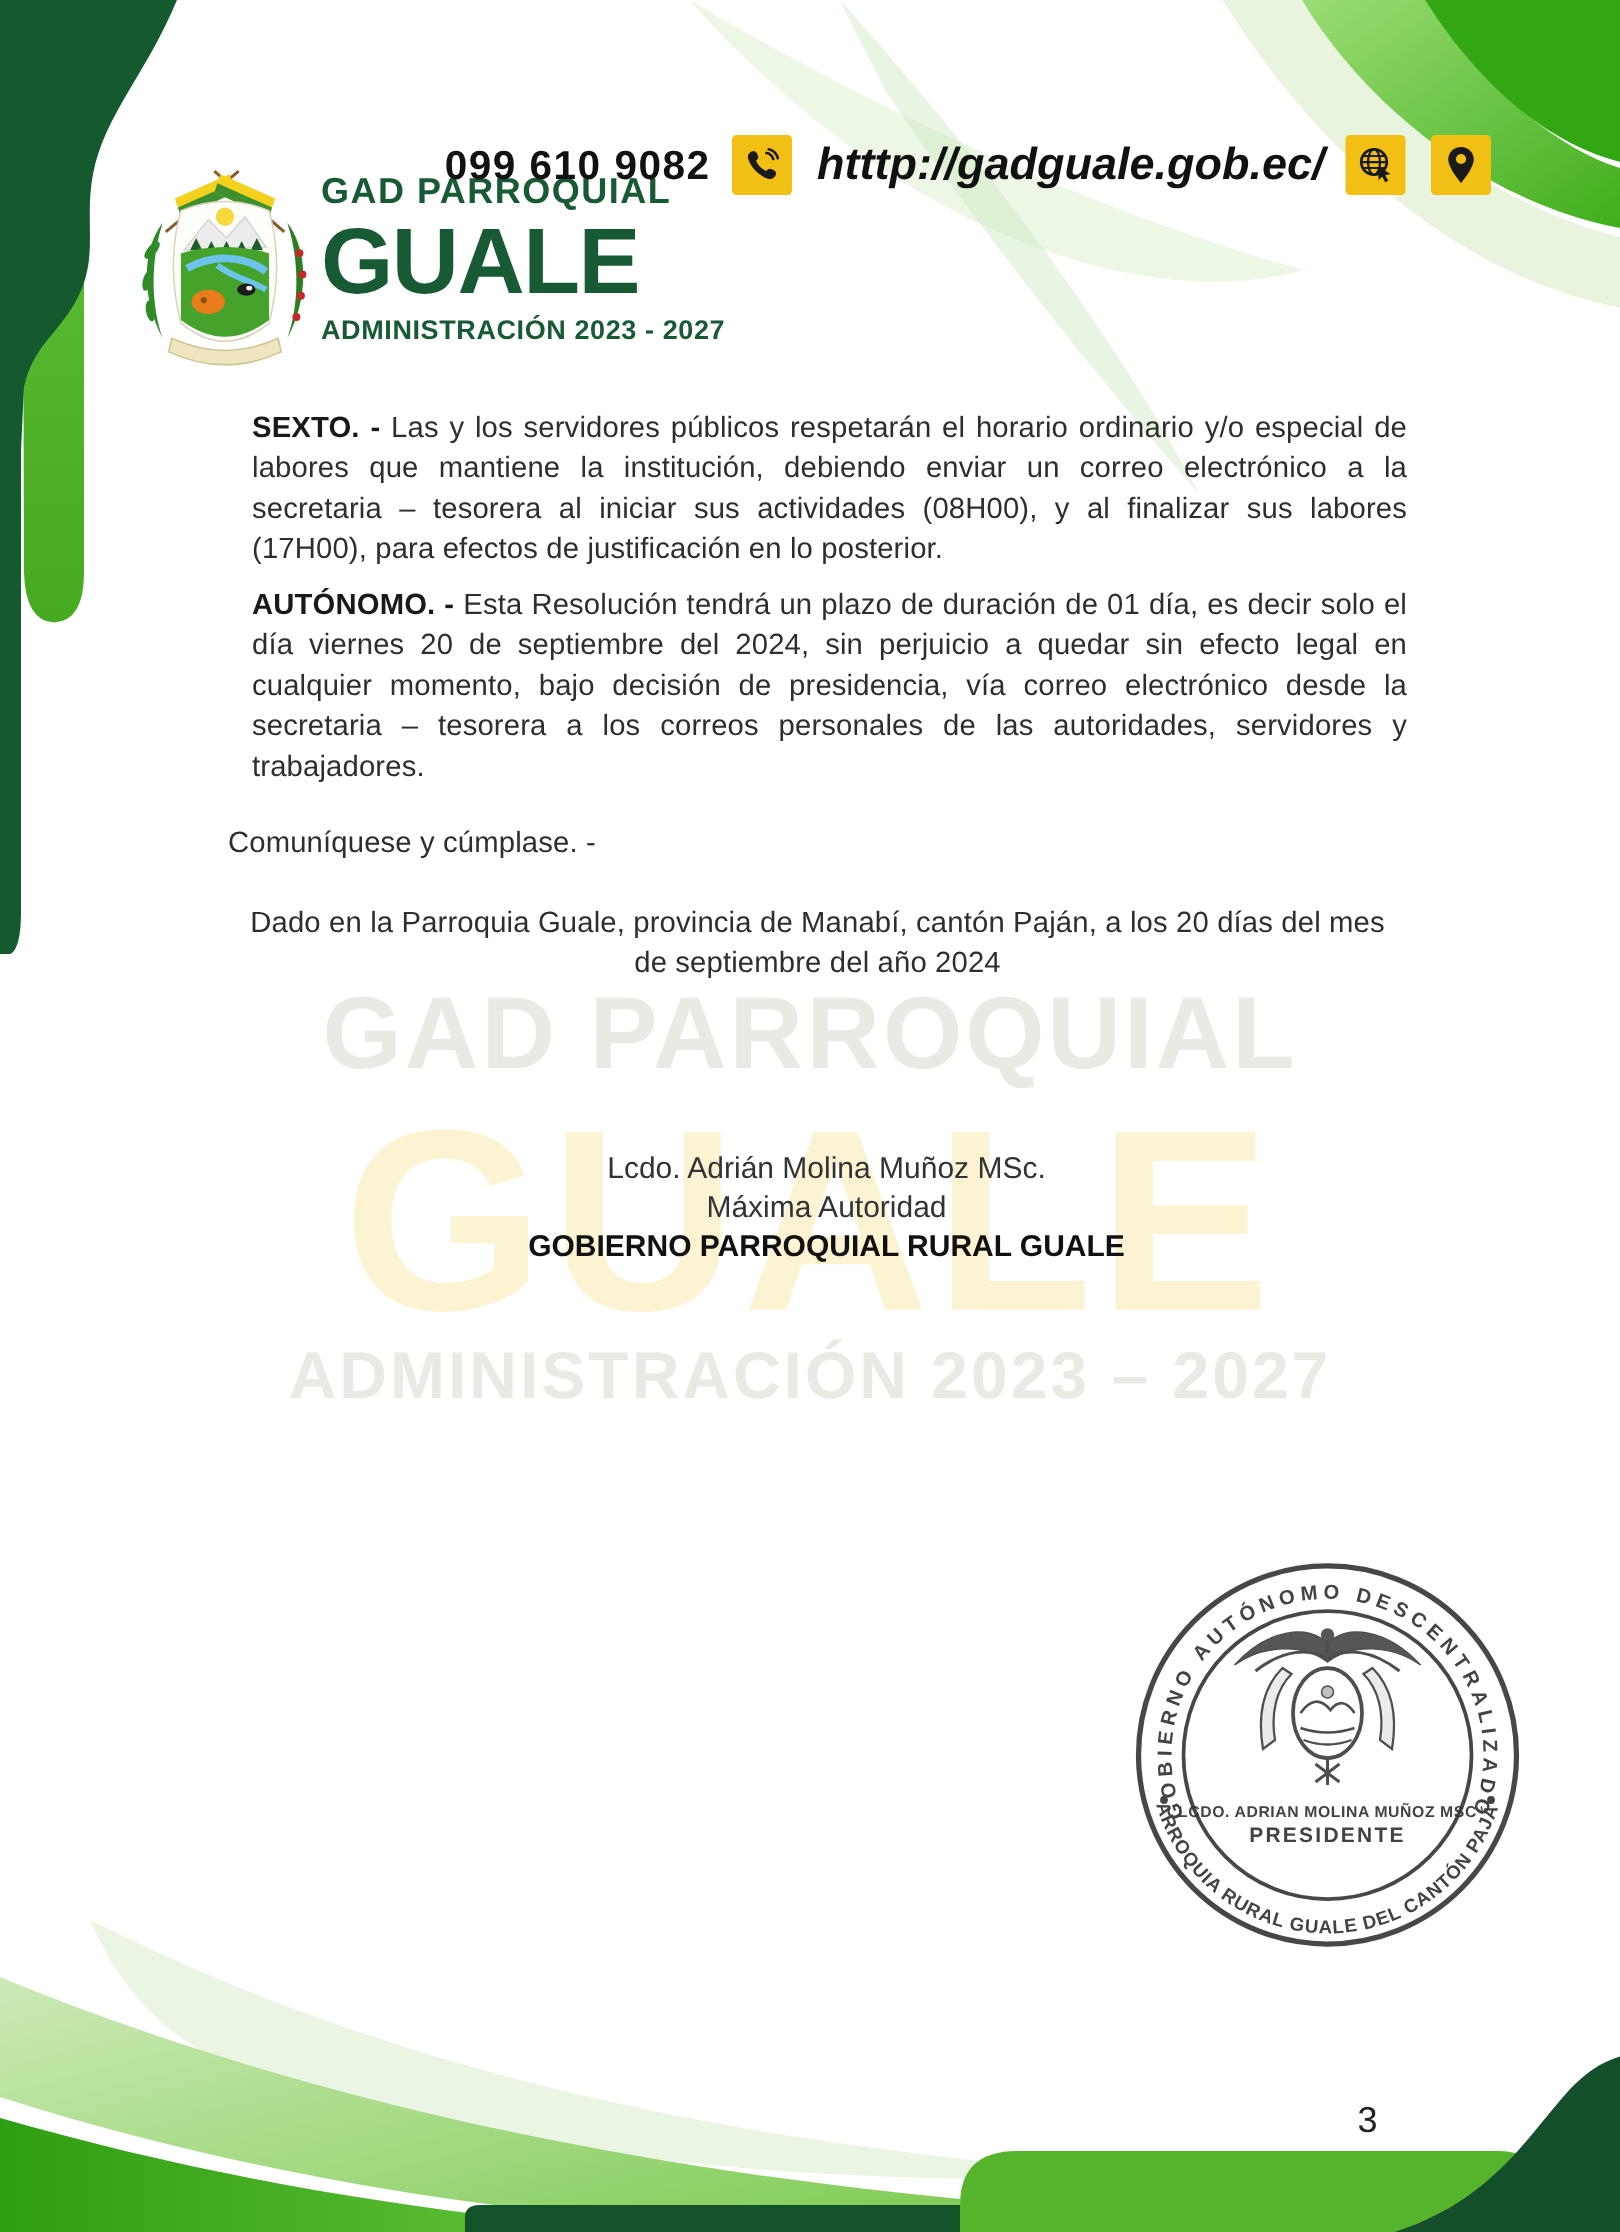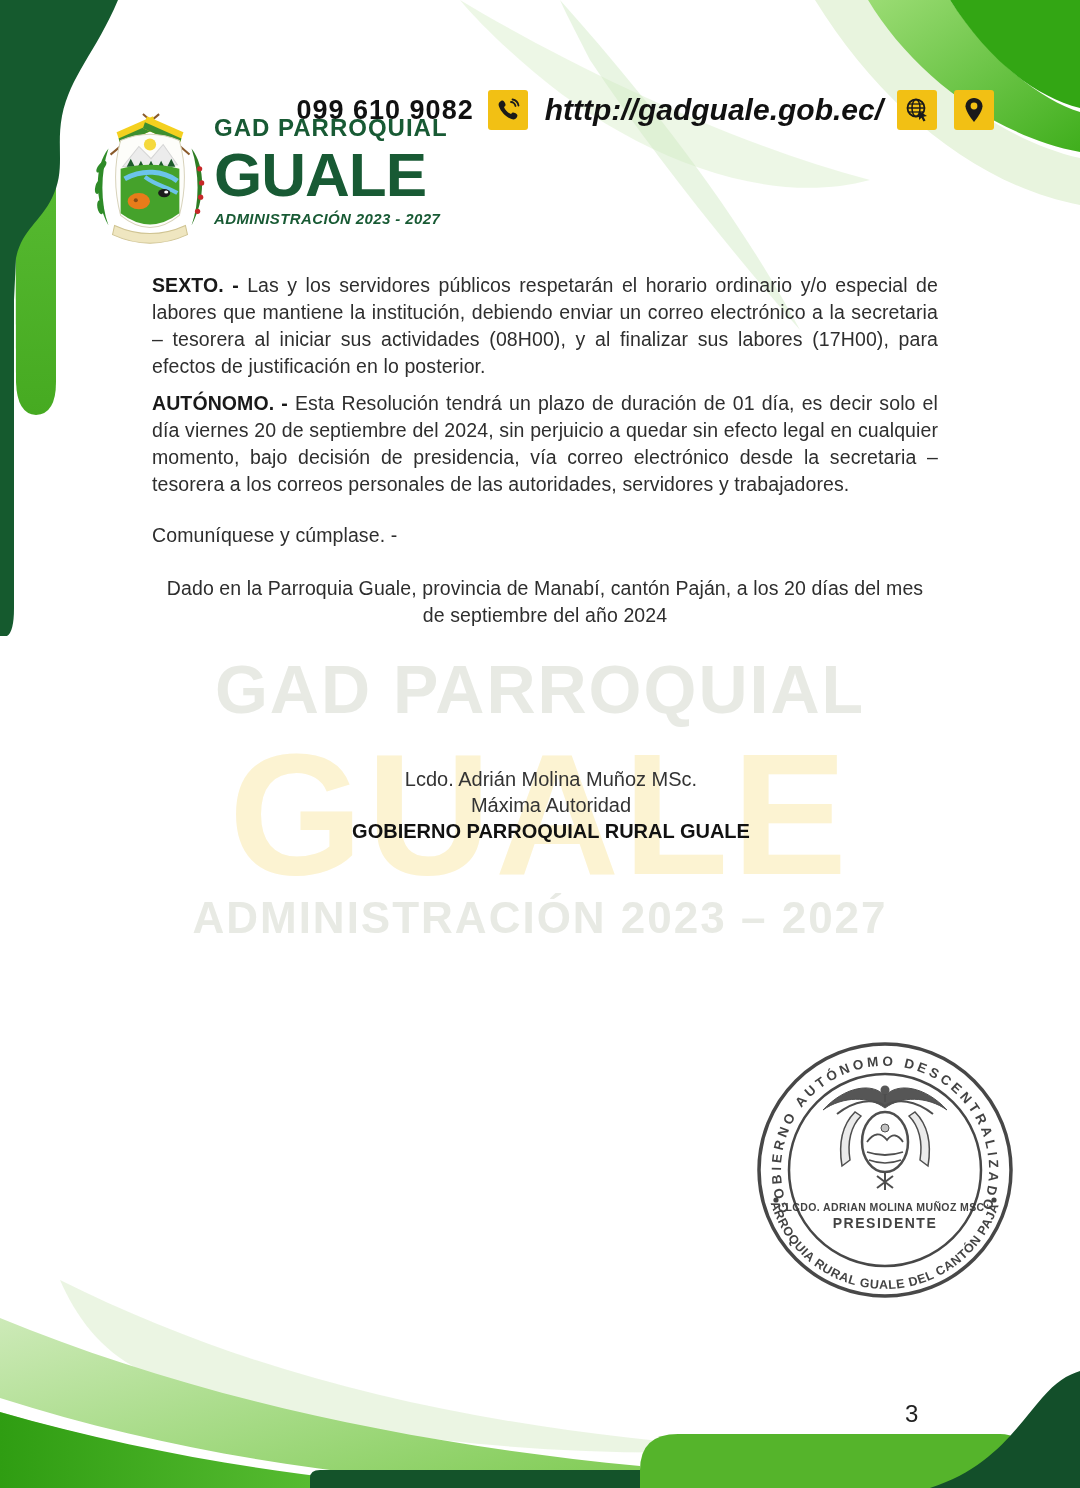--- a/index.html
+++ b/index.html
@@ -7,36 +7,36 @@
     position:relative; width:1080px; height:1488px; margin:0 auto;
     background:#ffffff; overflow:hidden;
     font-family:"Liberation Sans", sans-serif; color:#2e2e2e;
   }
   .decor { position:absolute; pointer-events:none; }
 
   
   .logo-text { position:absolute; left:214px; top:116px; color:#185a34; line-height:1; }
   .logo-line1 { font-size:24px; font-weight:bold; letter-spacing:1px; }
   .logo-line2 { font-size:62px; font-weight:bold; letter-spacing:-1px; margin-top:4px; }
-  .logo-line3 { font-size:15px; font-weight:bold; letter-spacing:0.4px; margin-top:5px;font-style:italic; }
+  .logo-line3 { font-size:18px; font-weight:bold; letter-spacing:0.4px; margin-top:5px; }
 
   .contact { position:absolute; right:86px; top:90px; display:flex; flex-direction:row; gap:17px; align-items:flex-end; }
   .contact-row { display:flex; align-items:center; gap:14px; }
   .contact-text { text-align:right; color:#111; }
   .phone-text { font-size:27px; font-weight:bold; letter-spacing:1px; }
   .web-text { font-size:30px; font-weight:bold; font-style:italic; }
   .addr-text { font-size:22px; font-weight:bold; font-style:italic; line-height:1.1; }
   .icon-box {
     width:40px; height:40px; background:#f2c014; border-radius:3px;
     display:flex; align-items:center; justify-content:center; flex:0 0 auto;
   }
 
   
   .doc-body { position:absolute; left:152px; top:272px; width:786px; font-size:19.5px; line-height:27px; letter-spacing:0.1px; }
-  .doc-par { text-align:justify; margin:0 0 10px 0; }
+  .doc-par { text-align:justify; margin:0 0 10px 16px; }
   .doc-par b { color:#191919; }
   .doc-closing { margin:24px 0 0 0; }
   .doc-dateline { margin:26px 0 0 0; text-align:center; }
 
   
   .wm { position:absolute; left:0; width:1080px; text-align:center; font-weight:bold; line-height:1; pointer-events:none; }
   .wm1 { top:655px; font-size:68px; letter-spacing:2px; color:#e8eae4; }
   .wm2 { top:728px; font-size:172px; letter-spacing:4px; color:#fcf3d2; }
   .wm3 { top:896px; font-size:44px; letter-spacing:2px; color:#e8eae4; }
 

